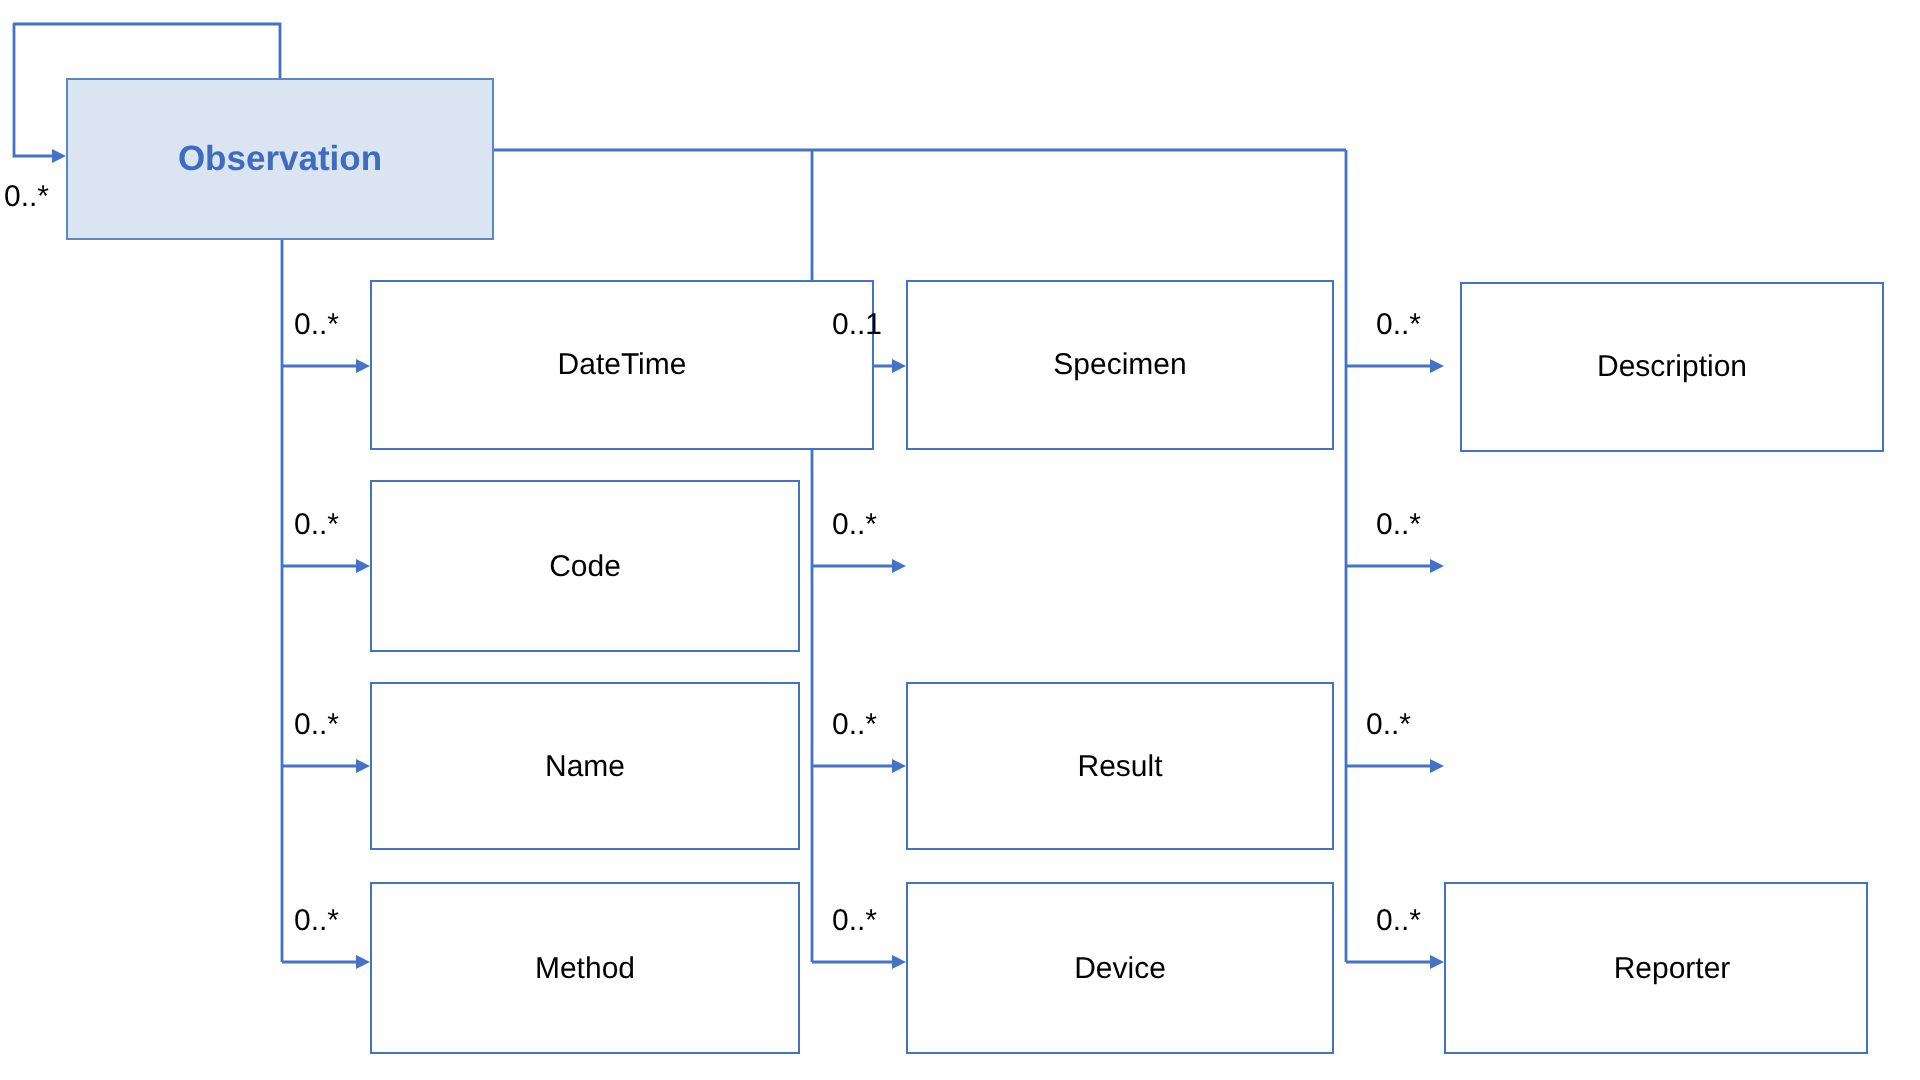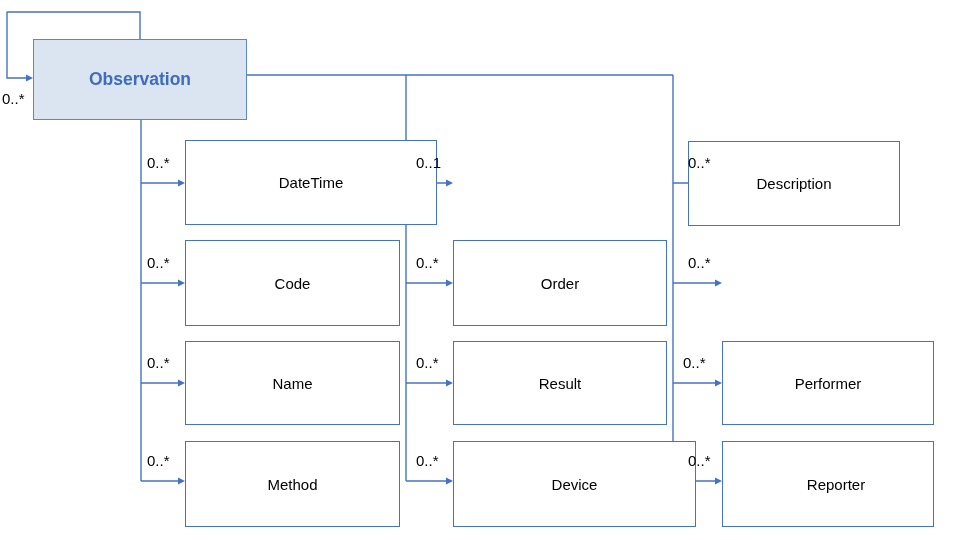--- a/index.html
+++ b/index.html
@@ -92,40 +92,37 @@
     </div>
   <div class="node" style="left:185px;top:441px;width:215px;height:86px;">
       <span>Method</span>
     </div>
 
   <span class="card" style="left:147px;top:154px;">0..*</span>
   <span class="card" style="left:147px;top:254px;">0..*</span>
   <span class="card" style="left:147px;top:354px;">0..*</span>
   <span class="card" style="left:147px;top:452px;">0..*</span>
 
-  <div class="node" style="left:453px;top:240px;width:214px;height:86px;">
-      <span>Order</span>
+  <div class="node" style="left:453px;top:140px;width:214px;height:85px;">
+      <span>Specimen</span>
     </div>
   <div class="node" style="left:453px;top:341px;width:214px;height:84px;align-items:center;">
       <span>Result</span>
     </div>
-  <div class="node" style="left:453px;top:441px;width:243px;height:86px;">
+  <div class="node" style="left:453px;top:441px;width:214px;height:86px;">
       <span>Device</span>
     </div>
 
   <span class="card" style="left:416px;top:154px;">0..1</span>
   <span class="card" style="left:416px;top:254px;">0..*</span>
   <span class="card" style="left:416px;top:354px;">0..*</span>
   <span class="card" style="left:416px;top:452px;">0..*</span>
 
-  <div class="node" style="left:688px;top:141px;width:212px;height:85px;">
+  <div class="node" style="left:730px;top:141px;width:212px;height:85px;">
       <span>Description</span>
-    </div>
-  <div class="node" style="left:722px;top:341px;width:212px;height:84px;">
-      <span>Performer</span>
     </div>
   <div class="node" style="left:722px;top:441px;width:212px;height:86px;padding-left:16px;">
       <span>Reporter</span>
     </div>
 
   <span class="card" style="left:688px;top:154px;">0..*</span>
   <span class="card" style="left:688px;top:254px;">0..*</span>
   <span class="card" style="left:683px;top:354px;">0..*</span>
   <span class="card" style="left:688px;top:452px;">0..*</span>
 

